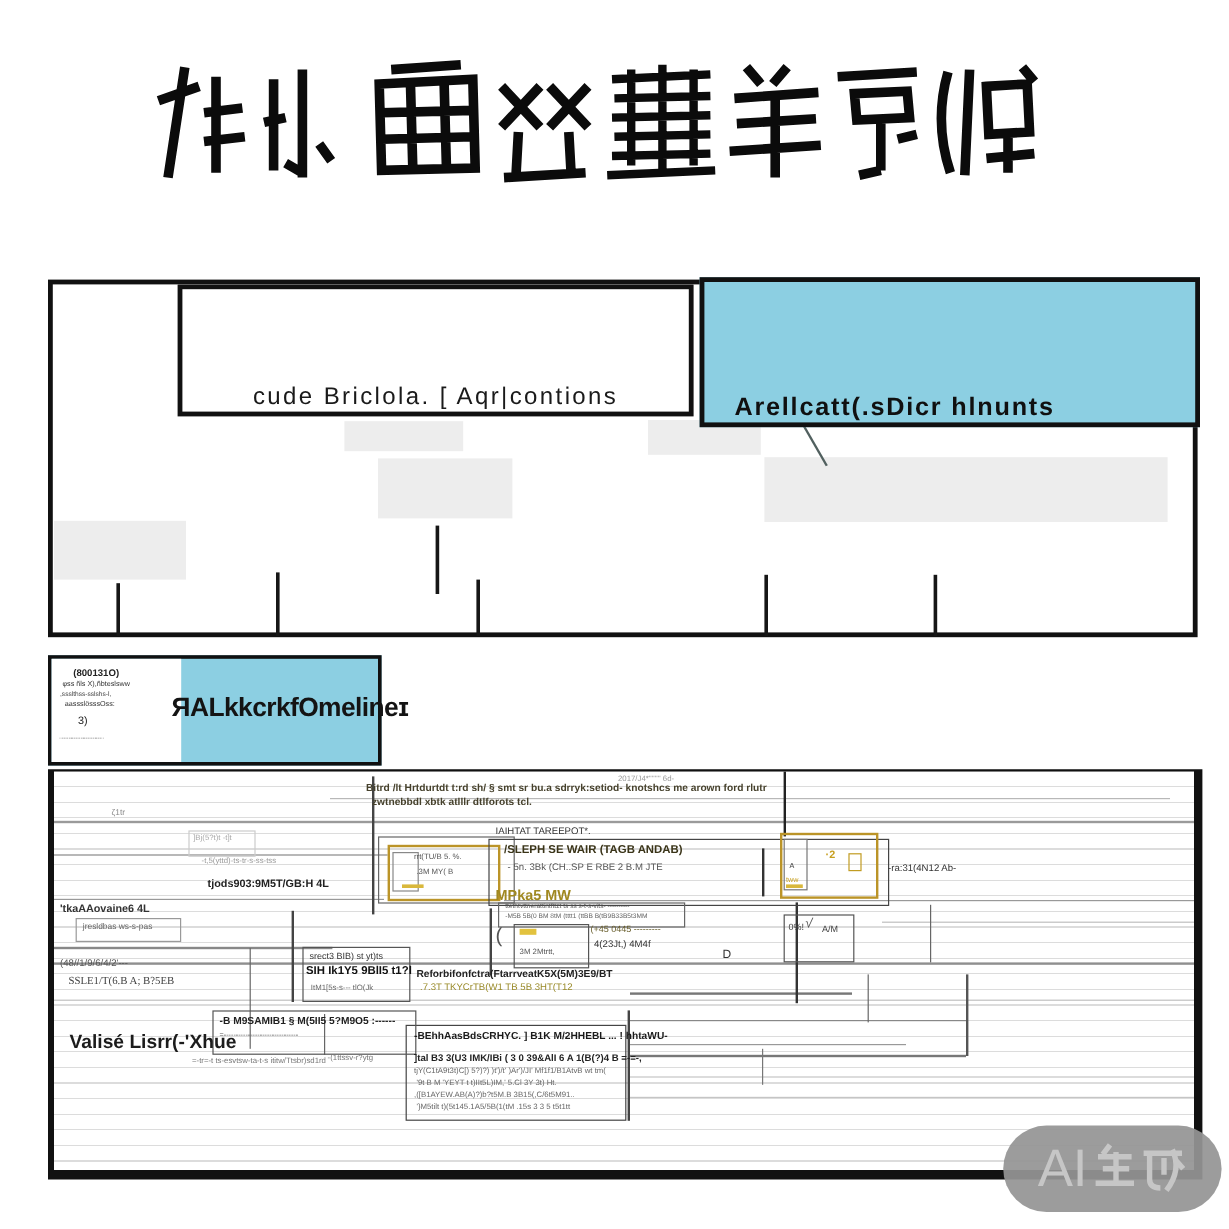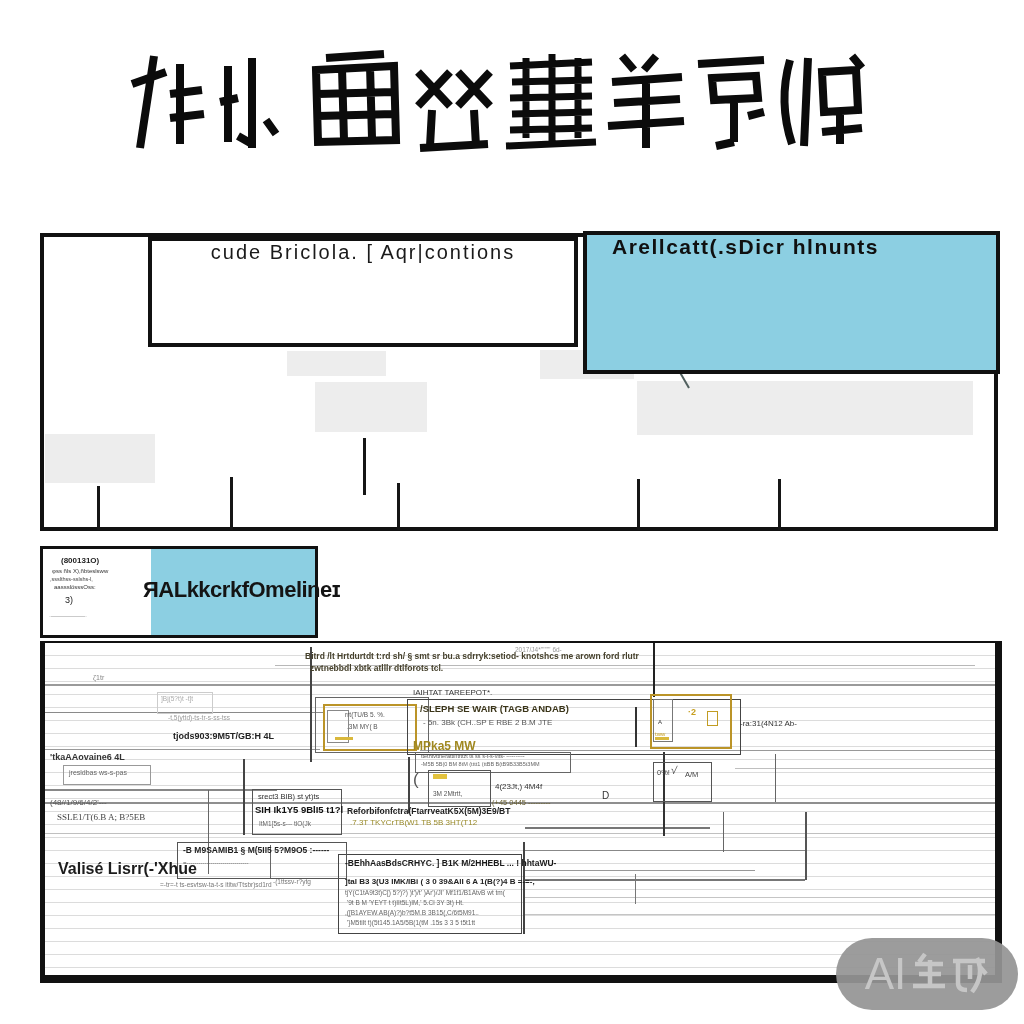--- a/index.html
+++ b/index.html
@@ -6,21 +6,21 @@
   .canvas{position:relative;width:1024px;height:1024px;background:#fff;overflow:hidden;
           font-family:"Liberation Sans","DejaVu Sans",sans-serif;color:#111;}
   .abs{position:absolute;}
   .dt{position:absolute;white-space:nowrap;line-height:1.15;color:#444;}
   .bx{position:absolute;border:1px solid #555;}
   .hl,.vl,.tick,.patch,.mark{position:absolute;}
   .tick{width:3px;background:#161616;}
   .patch{background:#ededed;}
   .subtitle{position:absolute;left:0;top:156;width:100%;text-align:center;
             font-weight:bold;font-size:47px;letter-spacing:-1px;color:#1b3a96;}
-  .cell{position:absolute;display:flex;align-items:flex-start;box-sizing:border-box;}
+  .cell{position:absolute;display:flex;align-items:flex-end;box-sizing:border-box;}
   .cyan{background:#8ccfe2;}
   .diagram{position:absolute;left:40px;top:641px;width:962px;height:342px;box-sizing:border-box;
            border:solid #111;border-width:2px 7px 8px 5px;background:
            repeating-linear-gradient(to bottom,rgba(0,0,0,0) 0px,rgba(0,0,0,0) 12px,#dcdcdc 12px,#dcdcdc 13px),#fff;}
   .wm{position:absolute;left:836px;top:938px;width:182px;height:72px;border-radius:38px;
       background:rgba(148,148,148,.93);display:flex;align-items:center;justify-content:center;
       gap:5px;z-index:10;color:#c6c6c6;font-size:44px;}
   .bold{font-weight:bold;}
 </style>
 </head>
@@ -45,21 +45,21 @@
   <div class="patch" style="left:287px;top:351px;width:99px;height:25px;"></div>
   <div class="patch" style="left:315px;top:382px;width:112px;height:50px;"></div>
   <div class="patch" style="left:45px;top:434px;width:110px;height:49px;"></div>
   <div class="patch" style="left:540px;top:350px;width:94px;height:29px;"></div>
   <div class="patch" style="left:637px;top:381px;width:336px;height:54px;"></div>
   <div class="mark" style="left:666px;top:350px;width:2px;height:44px;background:#51605f;transform:rotate(-30deg);transform-origin:top center;"></div>
 
   <div class="cell" style="left:148px;top:237px;width:430px;height:110px;border:4px solid #111;background:#fff;justify-content:center;">
     <span class="dt" style="position:static;font-size:20px;letter-spacing:2px;color:#1a1a1a;">cude Briclola. [ Aqr|contions</span>
   </div>
-  <div class="cell cyan" style="left:583px;top:231px;width:417px;height:143px;border:4px solid #111;">
+  <div class="cell cyan" style="left:583px;top:231px;width:417px;height:125px;border:4px solid #111;">
     <span class="dt bold" style="position:static;font-size:21px;letter-spacing:1.5px;color:#101010;padding-left:25px;">Arellcatt(.sDicr hlnunts</span>
   </div>
 
   <div class="tick" style="left:97px;top:486px;height:44px;"></div>
   <div class="tick" style="left:230px;top:477px;height:53px;"></div>
   <div class="tick" style="left:363px;top:438px;height:57px;"></div>
   <div class="tick" style="left:397px;top:483px;height:47px;"></div>
   <div class="tick" style="left:637px;top:479px;height:51px;"></div>
   <div class="tick" style="left:778px;top:479px;height:51px;"></div>
 
@@ -140,21 +140,21 @@
     <div class="dt" style="left:12px;top:169px;font-size:9px;color:#444;font-family:Liberation Serif, serif;">SSLE1/T(6.B A; B?5EB</div>
     <div class="dt" style="left:213px;top:150px;font-size:7.5px;color:#333;">srect3 BIB) st yt)ts</div>
     <div class="dt bold" style="left:210px;top:162px;font-size:9.5px;color:#111;">SIH Ik1Y5 9BlI5 t1?l</div>
     <div class="dt" style="left:214px;top:177px;font-size:6.5px;color:#666;">ItM1[5s-s---  tlO(Jk</div>
     <div class="dt" style="left:368px;top:45px;font-size:8px;color:#333;">IAIHTAT TAREEPOT*.</div>
     <div class="dt bold" style="left:375px;top:61px;font-size:9.5px;color:#3a3418;">/SLEPH SE WAIR (TAGB ANDAB)</div>
     <div class="dt" style="left:378px;top:75px;font-size:8px;color:#555;">- 5n. 3Bk (CH..SP E RBE 2 B.M JTE</div>
     <div class="dt bold" style="left:368px;top:97px;font-size:12px;color:#a08820;">MPka5 MW</div>
     <div class="dt" style="left:376px;top:110px;font-size:5.5px;color:#555;">ttethtvttnerattintfttzt ts ss s-t-s-vits- ----------</div>
     <div class="dt" style="left:376px;top:118px;font-size:5.5px;color:#666;">-M5B 5B(0 BM 8tM (tttt1 (ttBB B(tB9B33B5t3MM</div>
-    <div class="dt" style="left:447px;top:128px;font-size:7.5px;color:#665c2a;margin-top:28px;">(+45 0445 ---------</div>
+    <div class="dt" style="left:447px;top:128px;font-size:7.5px;color:#665c2a;">(+45 0445 ---------</div>
     <div class="dt" style="left:450px;top:139px;font-size:8px;color:#333;">4(23Jt,) 4M4f</div>
     <div class="dt" style="left:388px;top:147px;font-size:6.5px;color:#555;">3M 2Mtrtt,</div>
     <div class="dt bold" style="left:302px;top:164px;font-size:8.5px;color:#222;">Reforbifonfctra(FtarrveatK5X(5M)3E9/BT</div>
     <div class="dt" style="left:305px;top:175px;font-size:8px;color:#9a8b2a;">.7.3T TKYCrTB(W1 TB 5B 3HT(T12</div>
     <div class="dt" style="left:695px;top:76px;font-size:8px;color:#333;">-ra:31(4N12 Ab-</div>
     <div class="dt" style="left:612px;top:126px;font-size:7.5px;color:#444;">0%!</div>
     <div class="dt" style="left:640px;top:128px;font-size:7.5px;color:#444;">A/M</div>
     <div class="dt" style="left:626px;top:121px;font-size:11px;color:#555;transform:rotate(8deg);">√</div>
     <div class="dt" style="left:557px;top:147px;font-size:10px;color:#333;">D</div>
     <div class="dt bold" style="left:300px;top:216px;font-size:8.5px;color:#1a1a1a;">-BEhhAasBdsCRHYC. ] B1K M/2HHEBL ...  !  hhtaWU-</div>

